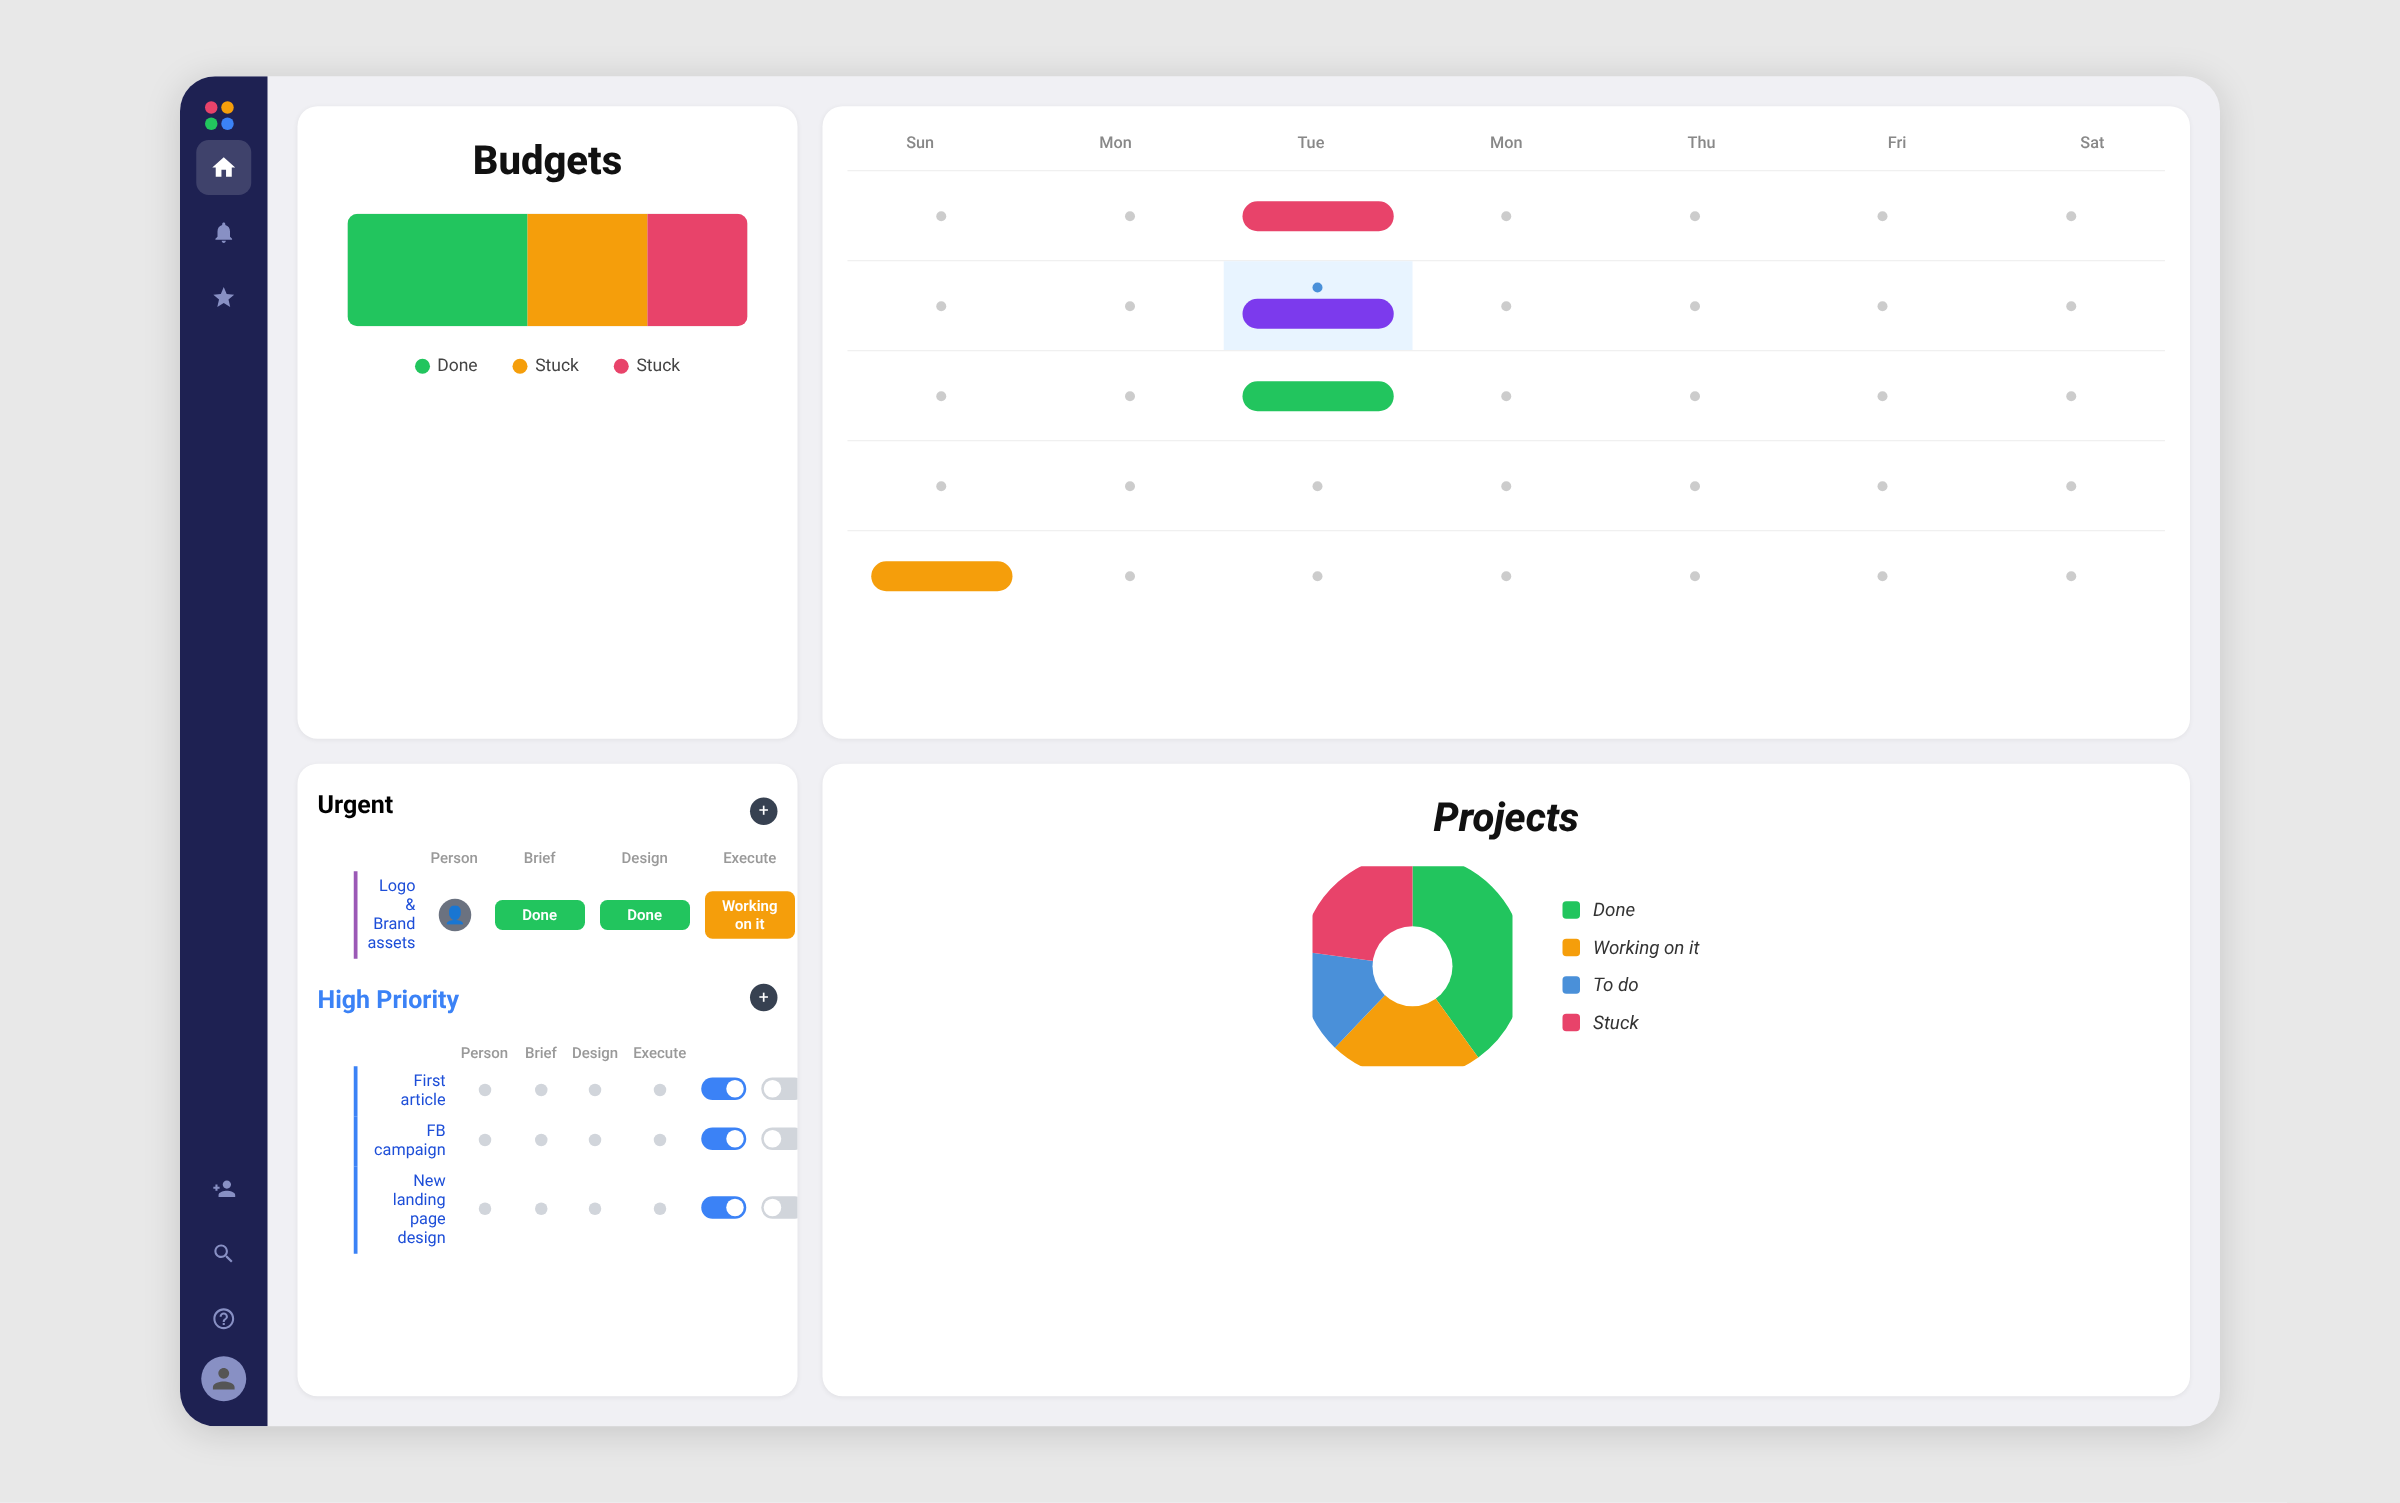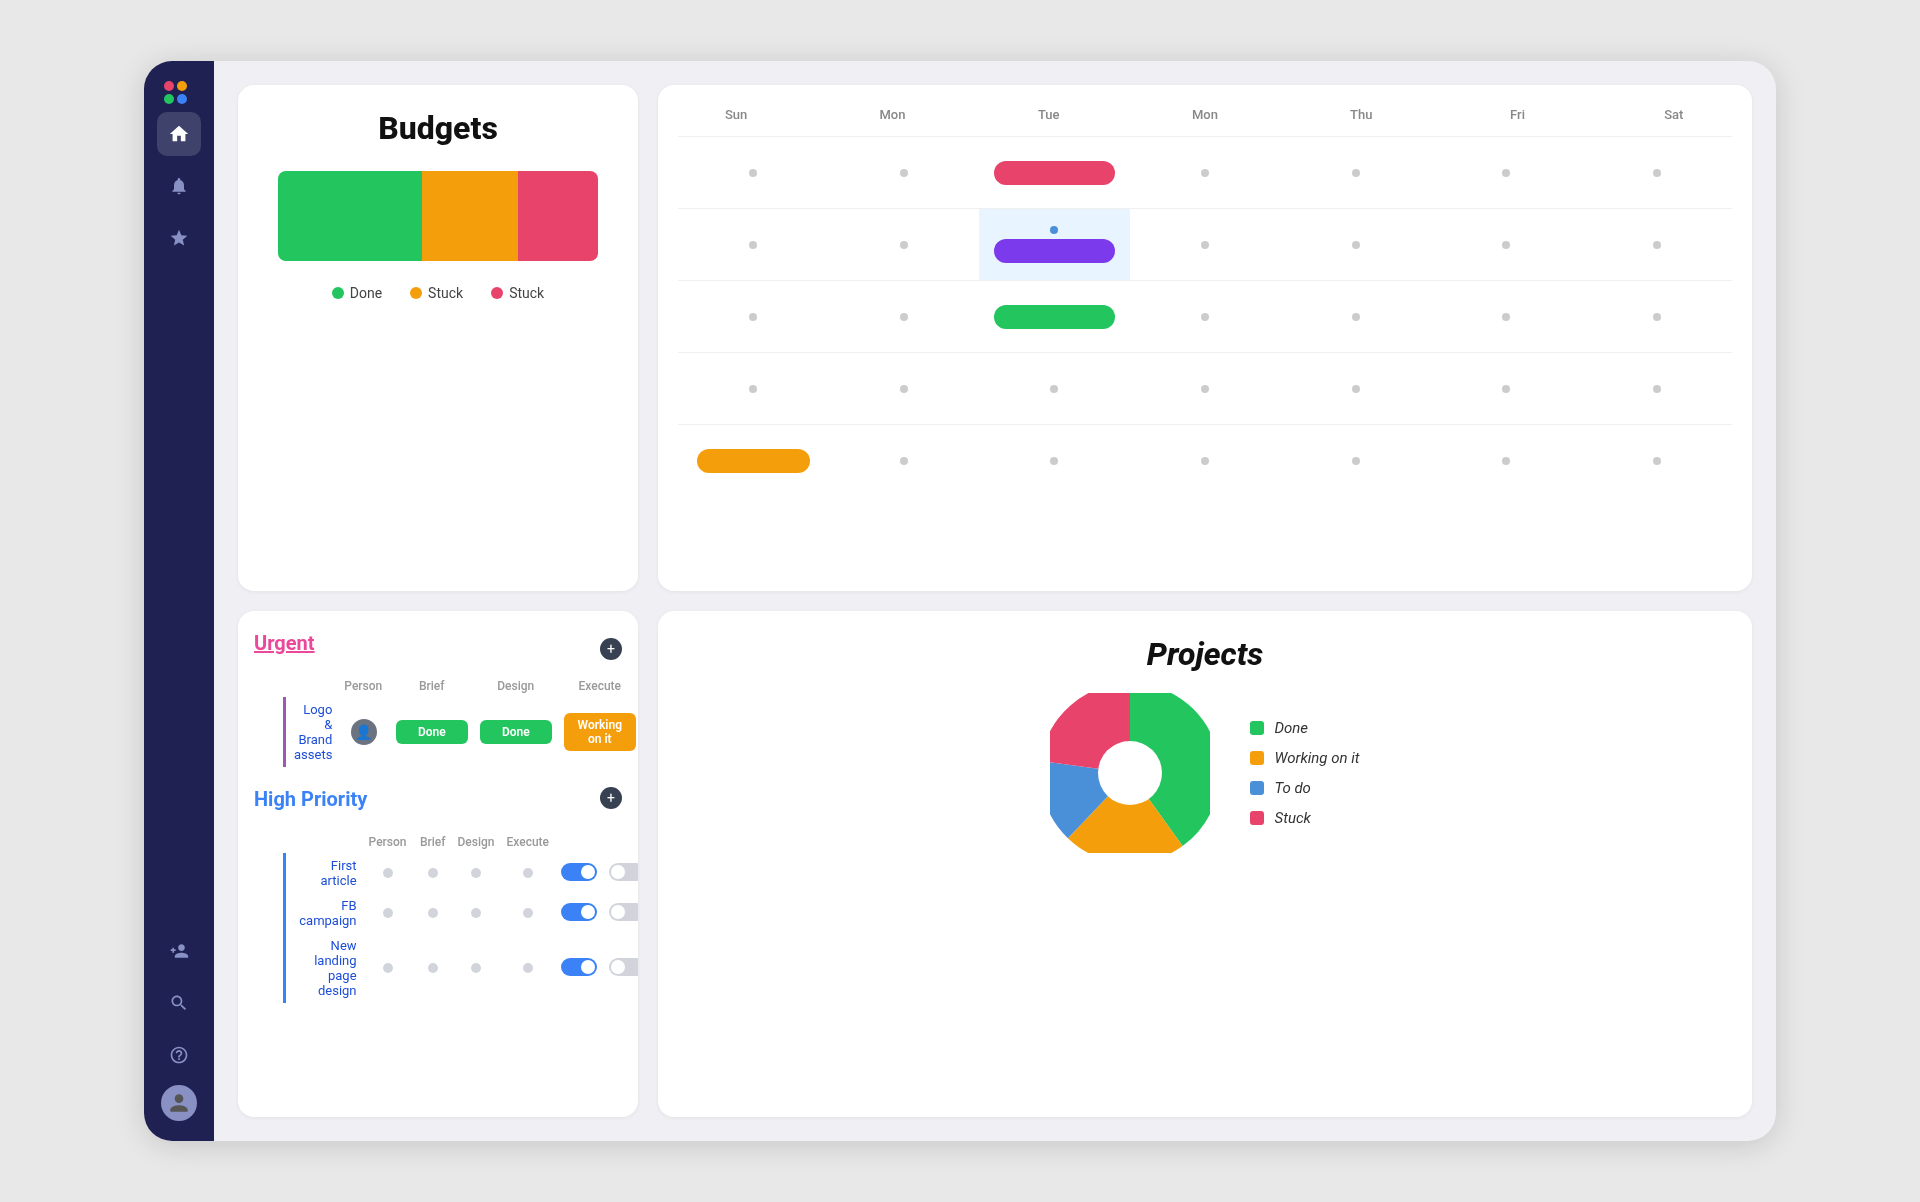--- a/index.html
+++ b/index.html
@@ -192,21 +192,21 @@
       grid-column: 1;
       grid-row: 2;
       padding: 20px 16px;
       overflow: hidden;
     }
     .section-title {
       font-size: 20px;
       font-weight: 700;
       margin-bottom: 12px;
     }
-    .section-title.urgent { color: #ec4899; text-decoration: underline; }
+    .section-title.urgent { color: #000000; }
     .section-title.high { color: #3b82f6; }
     .tasks-table {
       width: 100%;
       border-collapse: collapse;
       margin-bottom: 20px;
       margin-left: 29px;
     }
     .tasks-table th {
       font-size: 12px;
       color: #999;

